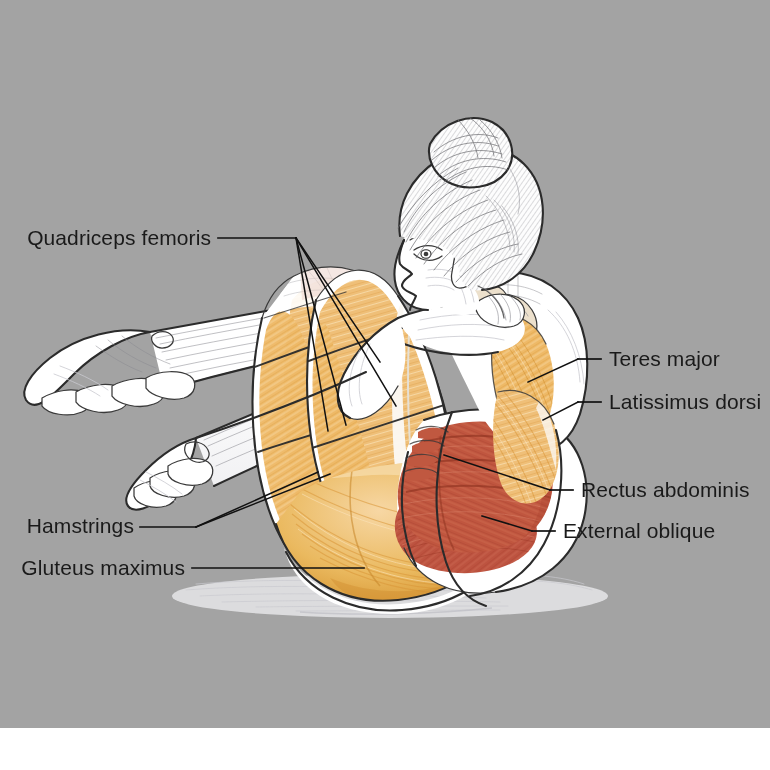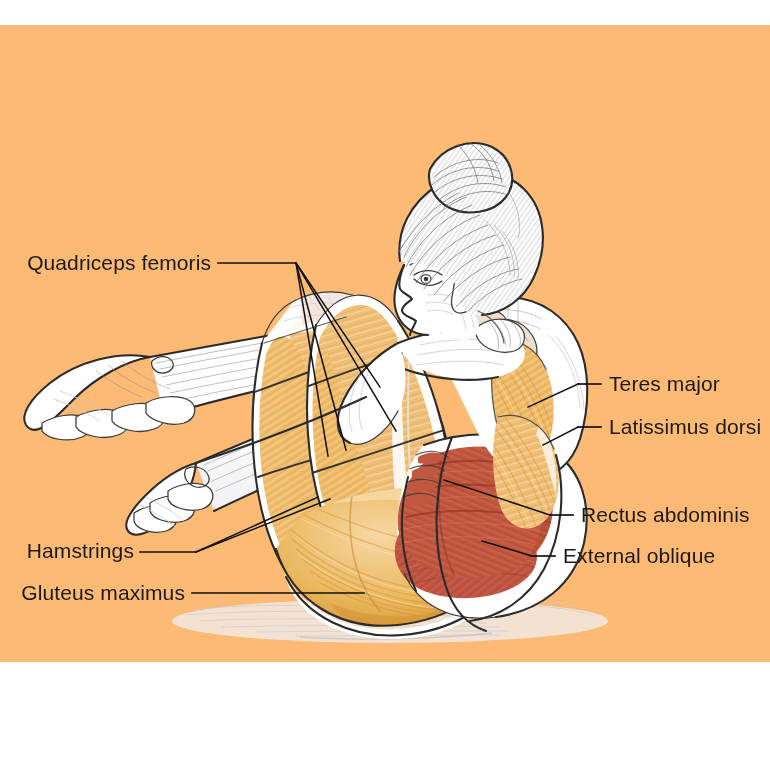--- a/index.html
+++ b/index.html
@@ -8,24 +8,23 @@
     padding: 0;
     background: #ffffff;
   }
   body {
     font-family: "Liberation Sans", sans-serif;
     -webkit-font-smoothing: antialiased;
   }
   #figure-root {
     position: relative;
     width: 770px;
-    height: 637px;
-    background: #fdba74;
+    height: 728px;
+    background: #a3a3a3;
     overflow: hidden;
-    margin-top: 25px;
   }
   #figure-root svg.layer {
     position: absolute;
     left: 0;
     top: 0;
     width: 770px;
     height: 770px;
   }
   .label-text {
     font-family: "Liberation Sans", sans-serif;

